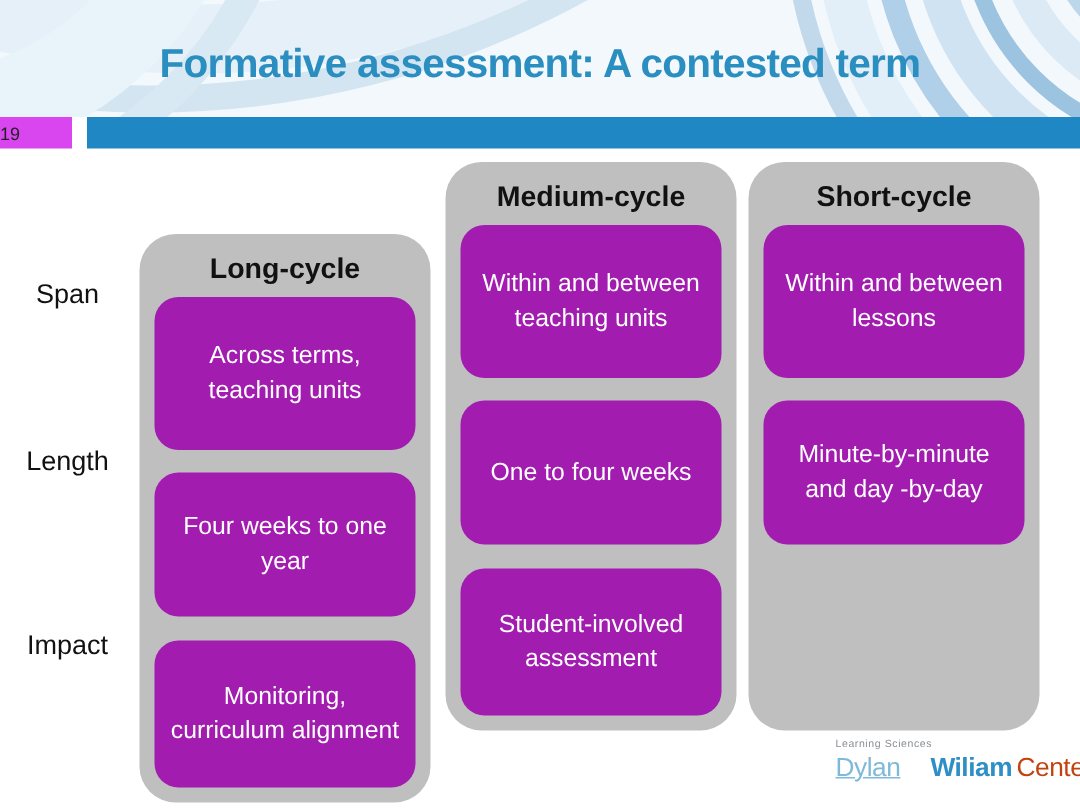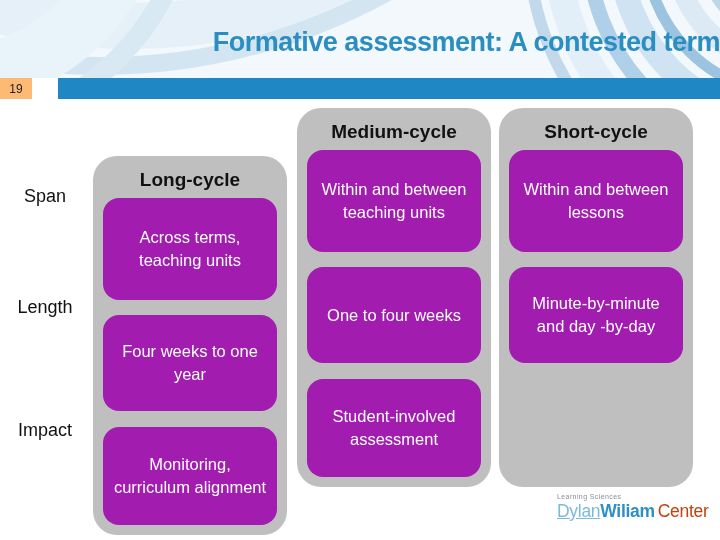--- a/index.html
+++ b/index.html
@@ -6,29 +6,29 @@
   .slide{
     position:relative;
     width:720px;height:540px;
     background:#ffffff;
     overflow:hidden;
     font-family:"Liberation Sans","DejaVu Sans",sans-serif;
   }
   .bg-swirls{position:absolute;top:0;left:0;width:720px;height:78px;}
   .slide-title{
     position:absolute;top:27px;left:0;width:720px;
-    text-align:right;
+    text-align:center;
     font-size:27px;font-weight:bold;
     color:#2b8ec0;
     letter-spacing:-0.5px;
   }
   .number-box{
-    position:absolute;left:0;top:78px;width:32px;height:21px;
-    background:#fdba74;
-    display:flex;align-items:center;justify-content:center;
+    position:absolute;left:0;top:78px;width:48px;height:21px;
+    background:#d946ef;
+    display:flex;align-items:center;justify-content:flex-start;
     font-size:12px;color:#222;
   }
   .top-bar{
     position:absolute;left:58px;top:78px;width:662px;height:21px;
     background:#1f88c4;
   }
   
   .col{
     position:absolute;top:108px;height:379px;width:194px;
     background:#bfbfbf;
@@ -68,21 +68,21 @@
   .logo{
     position:absolute;left:557px;top:493px;width:158px;
     text-align:left;
   }
   .logo-tagline{
     font-size:7px;color:#8a8f94;letter-spacing:0.4px;
     display:block;margin-bottom:1px;
   }
   .logo-line{font-size:17.5px;letter-spacing:-0.3px;white-space:nowrap;}
   .logo-dylan{color:#7fb9d9;text-decoration:underline;}
-  .logo-wiliam{color:#2e8fc6;font-weight:bold;}
+  .logo-wiliam{color:#2e8fc6;font-weight:bold;padding-left:20px;}
   .logo-center{color:#c2410c;margin-left:3px;}
 </style>
 </head>
 <body>
 
 <div class="slide">
 
   <svg class="bg-swirls" viewBox="0 0 720 78" xmlns="http://www.w3.org/2000/svg" aria-hidden="true">
     <rect width="720" height="78" fill="#f2f8fc"></rect>
     <g fill="none">

